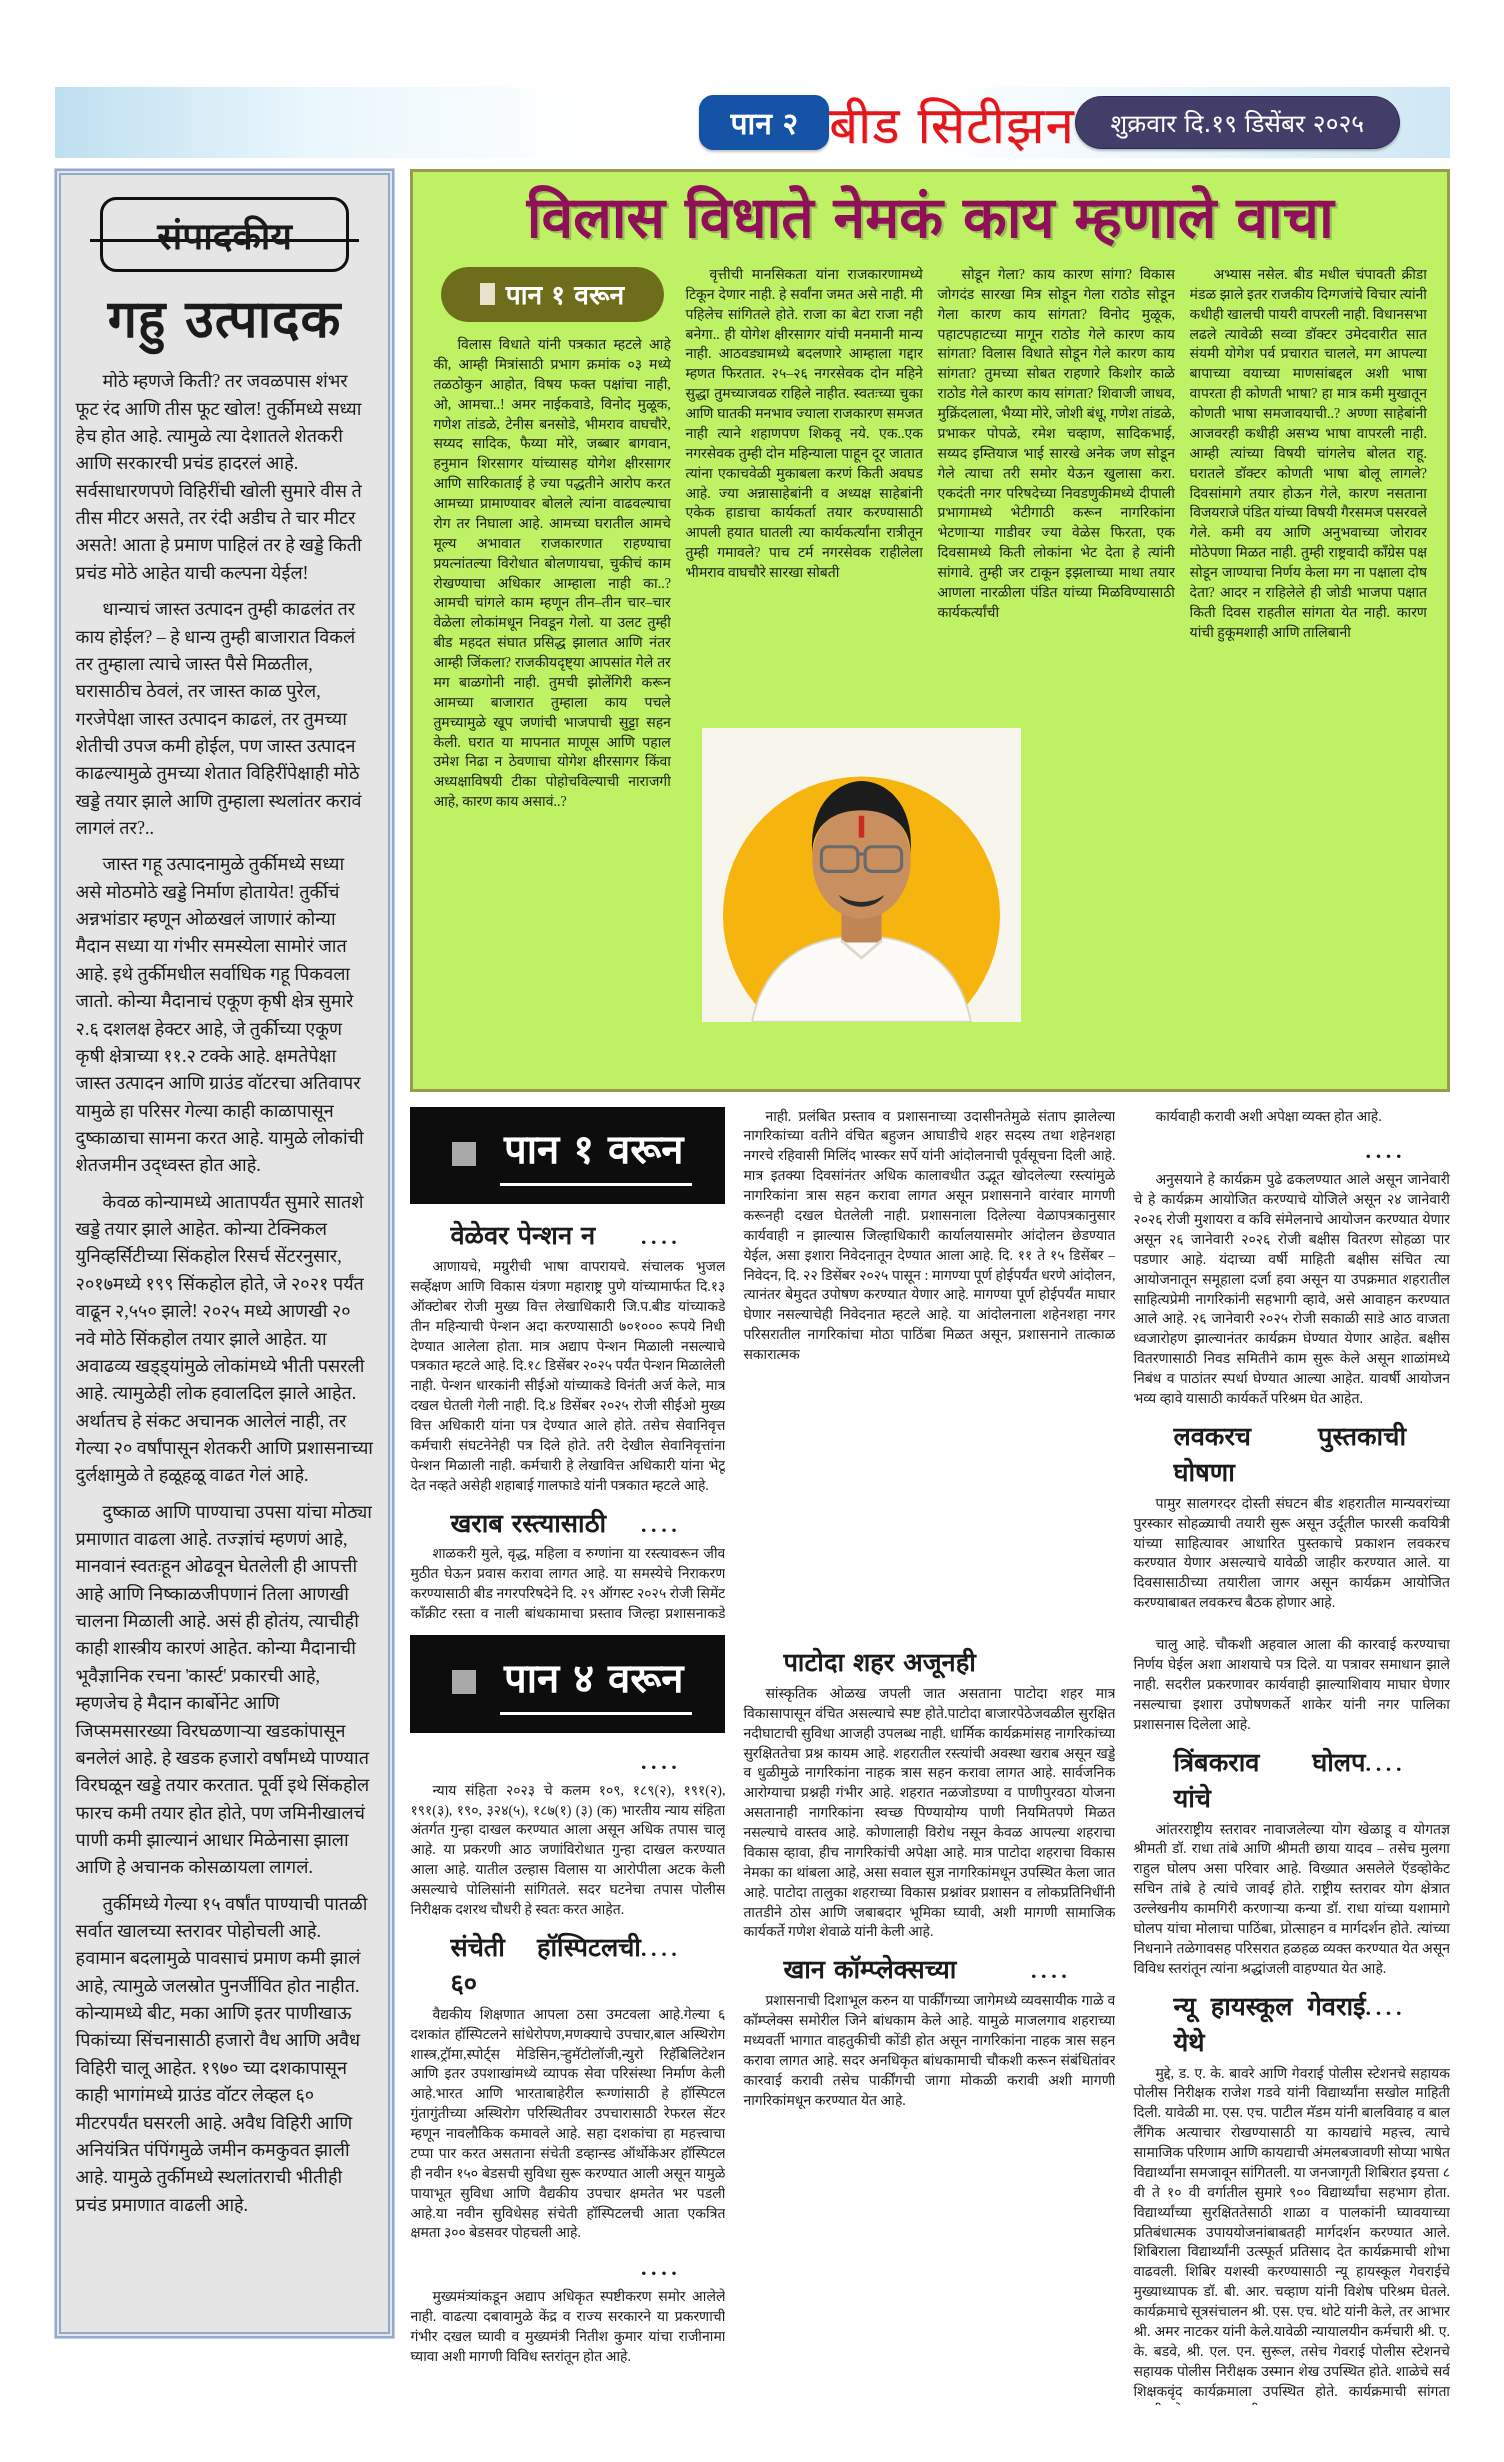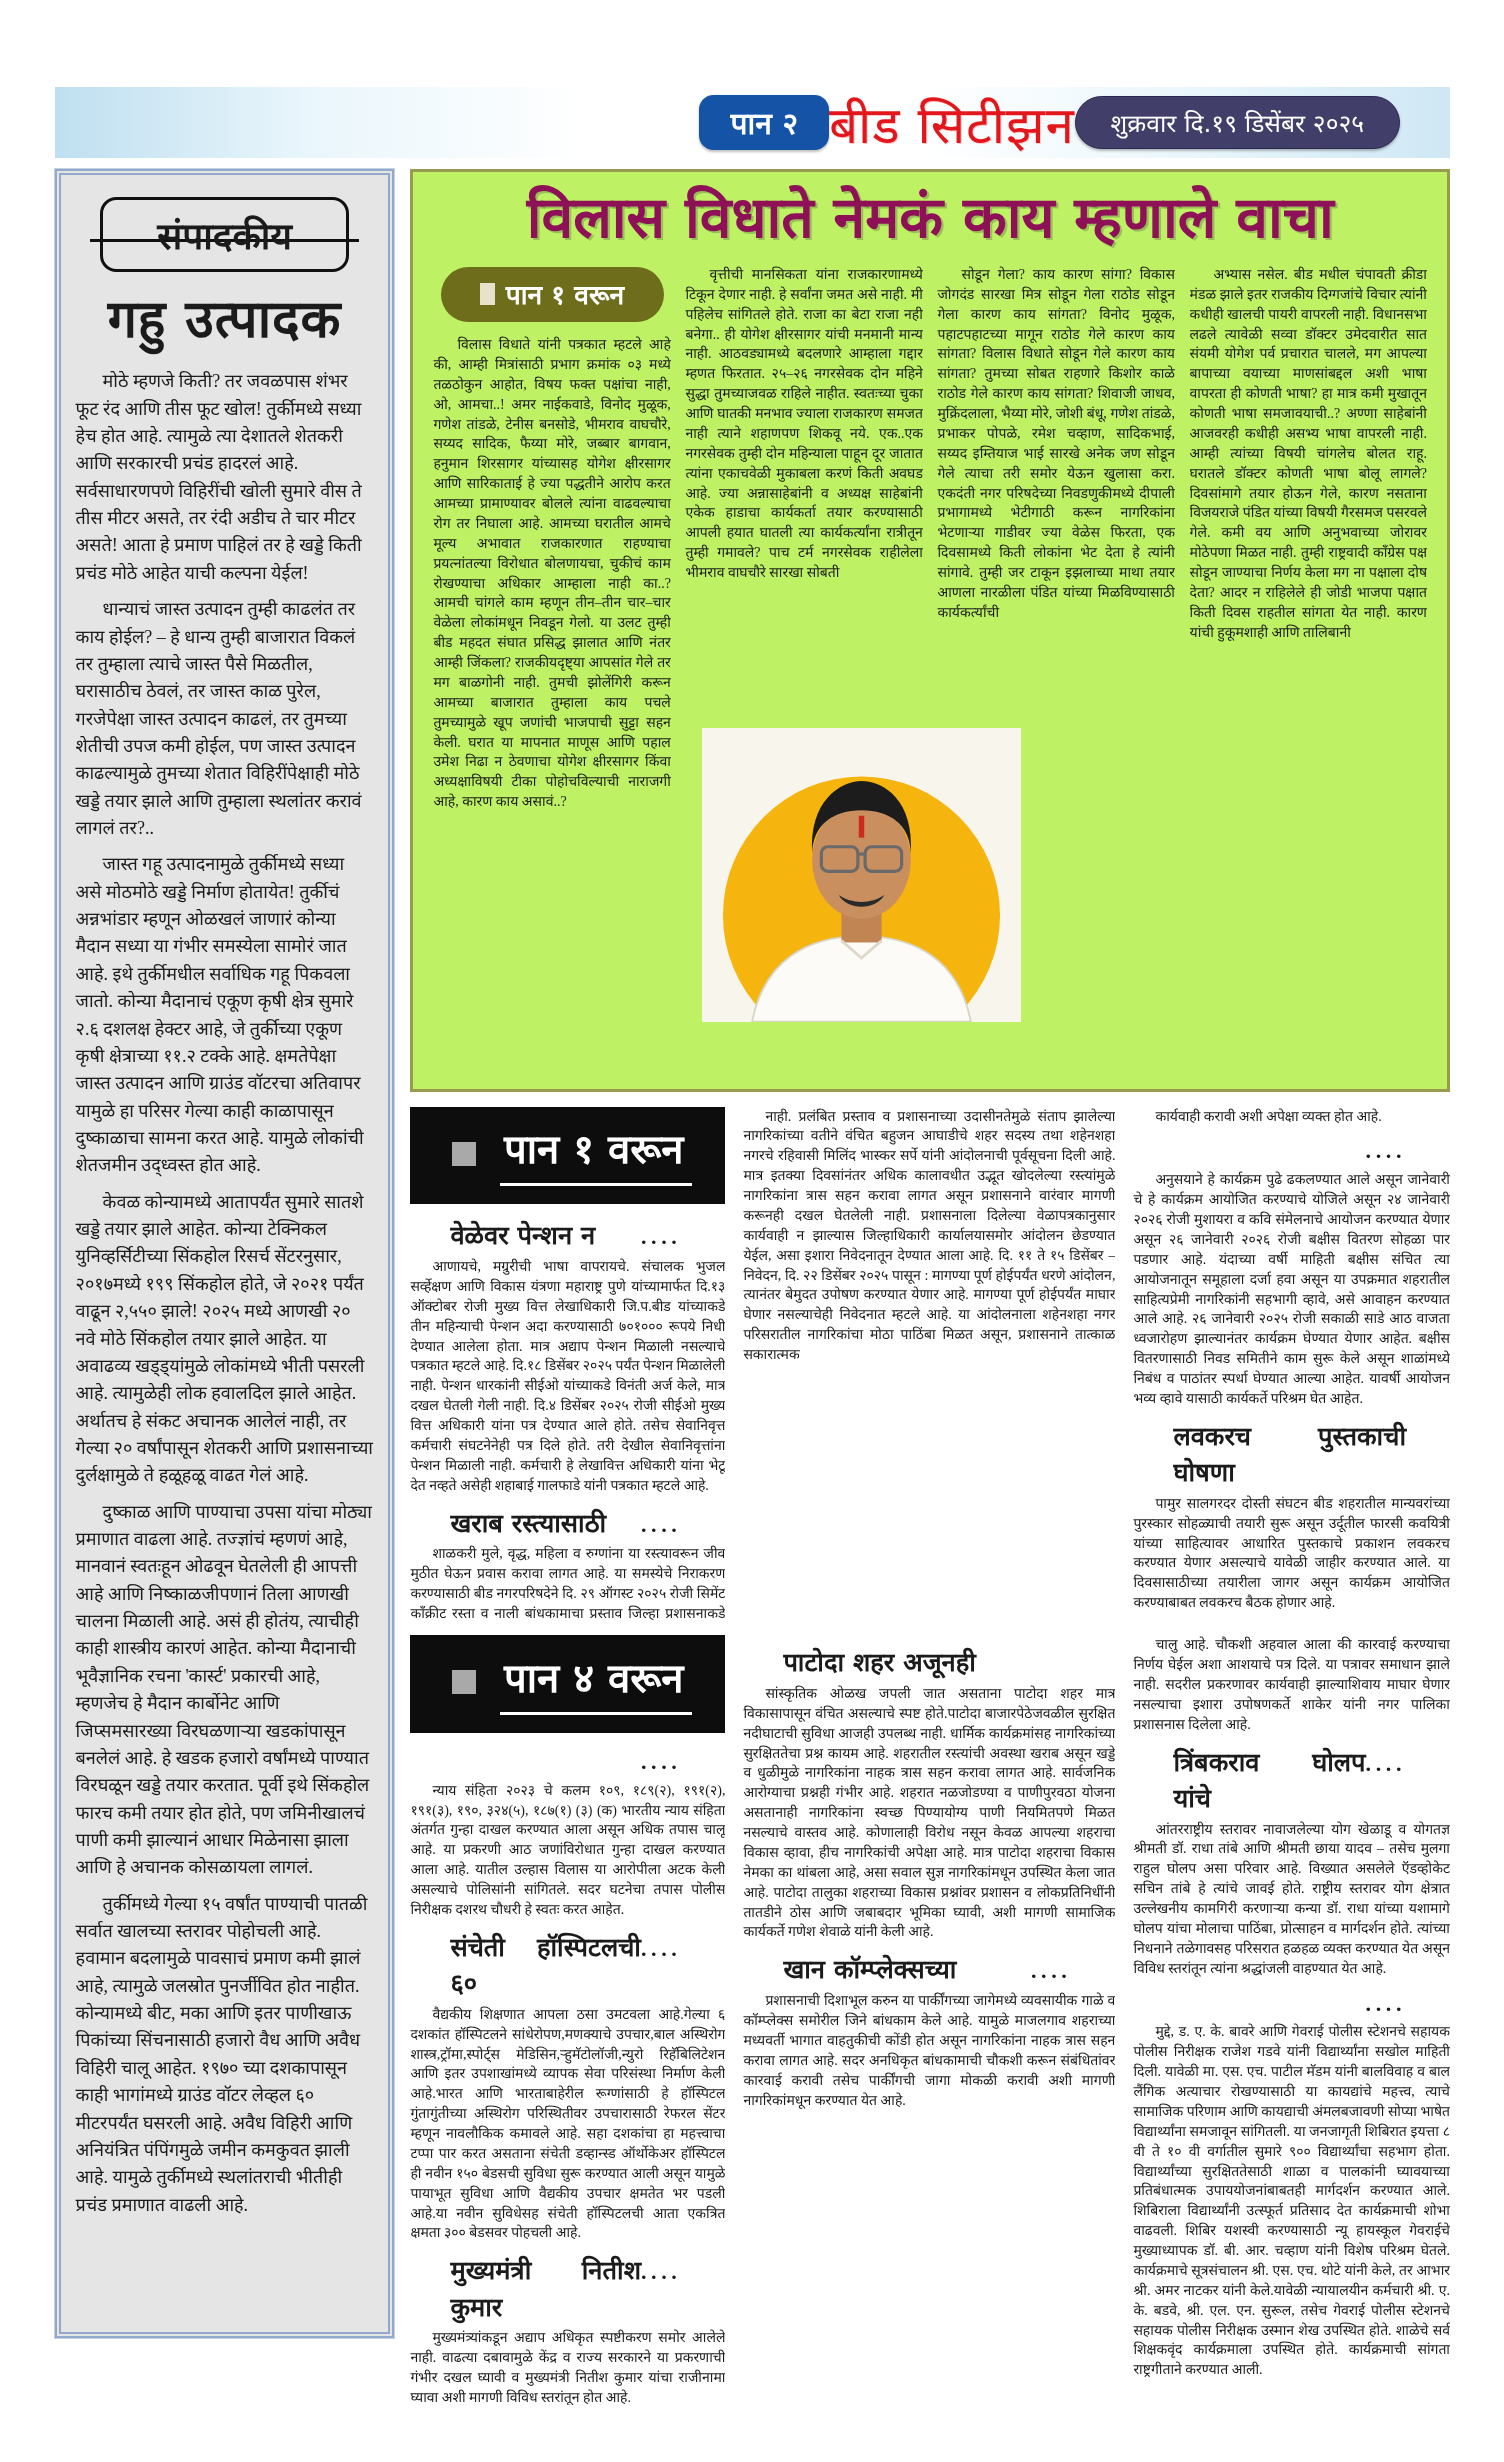--- a/index.html
+++ b/index.html
@@ -172,21 +172,20 @@
         <div class="art-head">
           <span class="dots">....</span>
         </div>
         <p>न्याय संहिता २०२३ चे कलम १०९, १८९(२), १९१(२), १९१(३), १९०, ३२४(५), १८७(१) (३) (क) भारतीय न्याय संहिता अंतर्गत गुन्हा दाखल करण्यात आला असून अधिक तपास चालू आहे. या प्रकरणी आठ जणांविरोधात गुन्हा दाखल करण्यात आला आहे. यातील उल्हास विलास या आरोपीला अटक केली असल्याचे पोलिसांनी सांगितले. सदर घटनेचा तपास पोलीस निरीक्षक दशरथ चौधरी हे स्वतः करत आहेत.</p>
         <div class="art-head">
           <span class="ah-text">संचेती हॉस्पिटलची ६०</span>
           <span class="dots">....</span>
         </div>
         <p>वैद्यकीय शिक्षणात आपला ठसा उमटवला आहे.गेल्या ६ दशकांत हॉस्पिटलने सांधेरोपण,मणक्याचे उपचार,बाल अस्थिरोग शास्त्र,ट्रॉमा,स्पोर्ट्स मेडिसिन,ऱ्हुमॅटोलॉजी,न्युरो रिहॅबिलिटेशन आणि इतर उपशाखांमध्ये व्यापक सेवा परिसंस्था निर्माण केली आहे.भारत आणि भारताबाहेरील रूग्णांसाठी हे हॉस्पिटल गुंतागुंतीच्या अस्थिरोग परिस्थितीवर उपचारासाठी रेफरल सेंटर म्हणून नावलौकिक कमावले आहे. सहा दशकांचा हा महत्त्वाचा टप्पा पार करत असताना संचेती डव्हान्स्ड ऑर्थोकेअर हॉस्पिटल ही नवीन १५० बेडसची सुविधा सुरू करण्यात आली असून यामुळे पायाभूत सुविधा आणि वैद्यकीय उपचार क्षमतेत भर पडली आहे.या नवीन सुविधेसह संचेती हॉस्पिटलची आता एकत्रित क्षमता ३०० बेडसवर पोहचली आहे.</p>
         <div class="art-head">
-          <span class="ah-text">मुख्यमंत्री नितीश कुमार</span>
           <span class="dots">....</span>
         </div>
         <p>मुख्यमंत्र्यांकडून अद्याप अधिकृत स्पष्टीकरण समोर आलेले नाही. वाढत्या दबावामुळे केंद्र व राज्य सरकारने या प्रकरणाची गंभीर दखल घ्यावी व मुख्यमंत्री नितीश कुमार यांचा राजीनामा घ्यावा अशी मागणी विविध स्तरांतून होत आहे.</p>
 
       </div>
       <div class="band-col">
         <div class="art-head">
           <span class="ah-text">पाटोदा शहर अजूनही</span>
           <span class="dots"></span>
         </div>
@@ -198,20 +197,21 @@
         <p>प्रशासनाची दिशाभूल करुन या पार्कींगच्या जागेमध्ये व्यवसायीक गाळे व कॉम्प्लेक्स समोरील जिने बांधकाम केले आहे. यामुळे माजलगाव शहराच्या मध्यवर्ती भागात वाहतुकीची कोंडी होत असून नागरिकांना नाहक त्रास सहन करावा लागत आहे. सदर अनधिकृत बांधकामाची चौकशी करून संबंधितांवर कारवाई करावी तसेच पार्कींगची जागा मोकळी करावी अशी मागणी नागरिकांमधून करण्यात येत आहे.</p>
       </div>
       <div class="band-col">
         <p>चालु आहे. चौकशी अहवाल आला की कारवाई करण्याचा निर्णय घेईल अशा आशयाचे पत्र दिले. या पत्रावर समाधान झाले नाही. सदरील प्रकरणावर कार्यवाही झाल्याशिवाय माघार घेणार नसल्याचा इशारा उपोषणकर्ते शाकेर यांनी नगर पालिका प्रशासनास दिलेला आहे.</p>
         <div class="art-head">
           <span class="ah-text">त्रिंबकराव घोलप यांचे</span>
           <span class="dots">....</span>
         </div>
         <p>आंतरराष्ट्रीय स्तरावर नावाजलेल्या योग खेळाडू व योगतज्ञ श्रीमती डॉ. राधा तांबे आणि श्रीमती छाया यादव – तसेच मुलगा राहुल घोलप असा परिवार आहे. विख्यात असलेले ऍडव्होकेट सचिन तांबे हे त्यांचे जावई होते. राष्ट्रीय स्तरावर योग क्षेत्रात उल्लेखनीय कामगिरी करणाऱ्या कन्या डॉ. राधा यांच्या यशामागे घोलप यांचा मोलाचा पाठिंबा, प्रोत्साहन व मार्गदर्शन होते. त्यांच्या निधनाने तळेगावसह परिसरात हळहळ व्यक्त करण्यात येत असून विविध स्तरांतून त्यांना श्रद्धांजली वाहण्यात येत आहे.</p>
         <div class="art-head">
+          <span class="ah-text">न्यू हायस्कूल गेवराई येथे</span>
           <span class="dots">....</span>
         </div>
         <p>मुद्दे, ड. ए. के. बावरे आणि गेवराई पोलीस स्टेशनचे सहायक पोलीस निरीक्षक राजेश गडवे यांनी विद्यार्थ्यांना सखोल माहिती दिली. यावेळी मा. एस. एच. पाटील मॅडम यांनी बालविवाह व बाल लैंगिक अत्याचार रोखण्यासाठी या कायद्यांचे महत्त्व, त्याचे सामाजिक परिणाम आणि कायद्याची अंमलबजावणी सोप्या भाषेत विद्यार्थ्यांना समजावून सांगितली. या जनजागृती शिबिरात इयत्ता ८ वी ते १० वी वर्गातील सुमारे ९०० विद्यार्थ्यांचा सहभाग होता. विद्यार्थ्यांच्या सुरक्षिततेसाठी शाळा व पालकांनी घ्यावयाच्या प्रतिबंधात्मक उपाययोजनांबाबतही मार्गदर्शन करण्यात आले. शिबिराला विद्यार्थ्यांनी उत्स्फूर्त प्रतिसाद देत कार्यक्रमाची शोभा वाढवली. शिबिर यशस्वी करण्यासाठी न्यू हायस्कूल गेवराईचे मुख्याध्यापक डॉ. बी. आर. चव्हाण यांनी विशेष परिश्रम घेतले. कार्यक्रमाचे सूत्रसंचालन श्री. एस. एच. थोटे यांनी केले, तर आभार श्री. अमर नाटकर यांनी केले.यावेळी न्यायालयीन कर्मचारी श्री. ए. के. बडवे, श्री. एल. एन. सुरूल, तसेच गेवराई पोलीस स्टेशनचे सहायक पोलीस निरीक्षक उस्मान शेख उपस्थित होते. शाळेचे सर्व शिक्षकवृंद कार्यक्रमाला उपस्थित होते. कार्यक्रमाची सांगता राष्ट्रगीताने करण्यात आली.</p>
 
       </div>
     </div>
 
   </div>
 </div>
 

